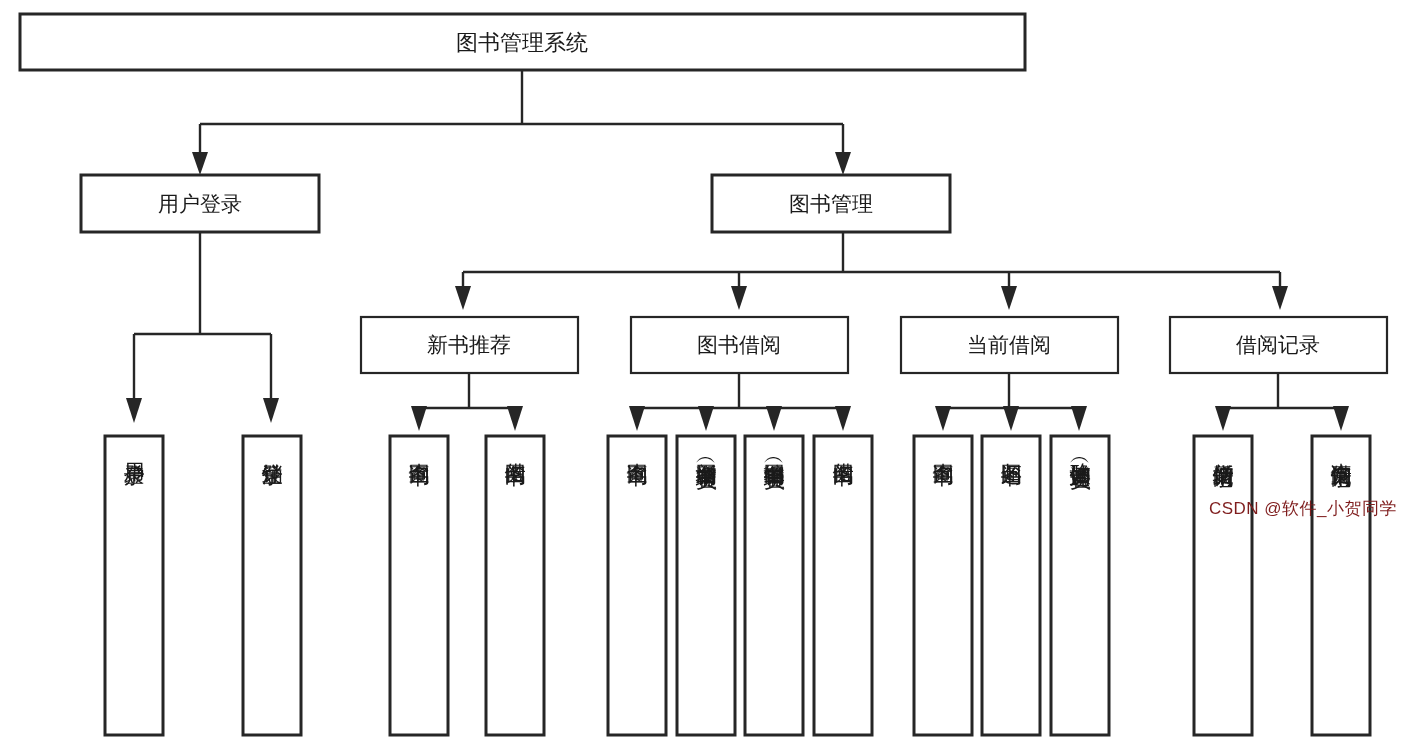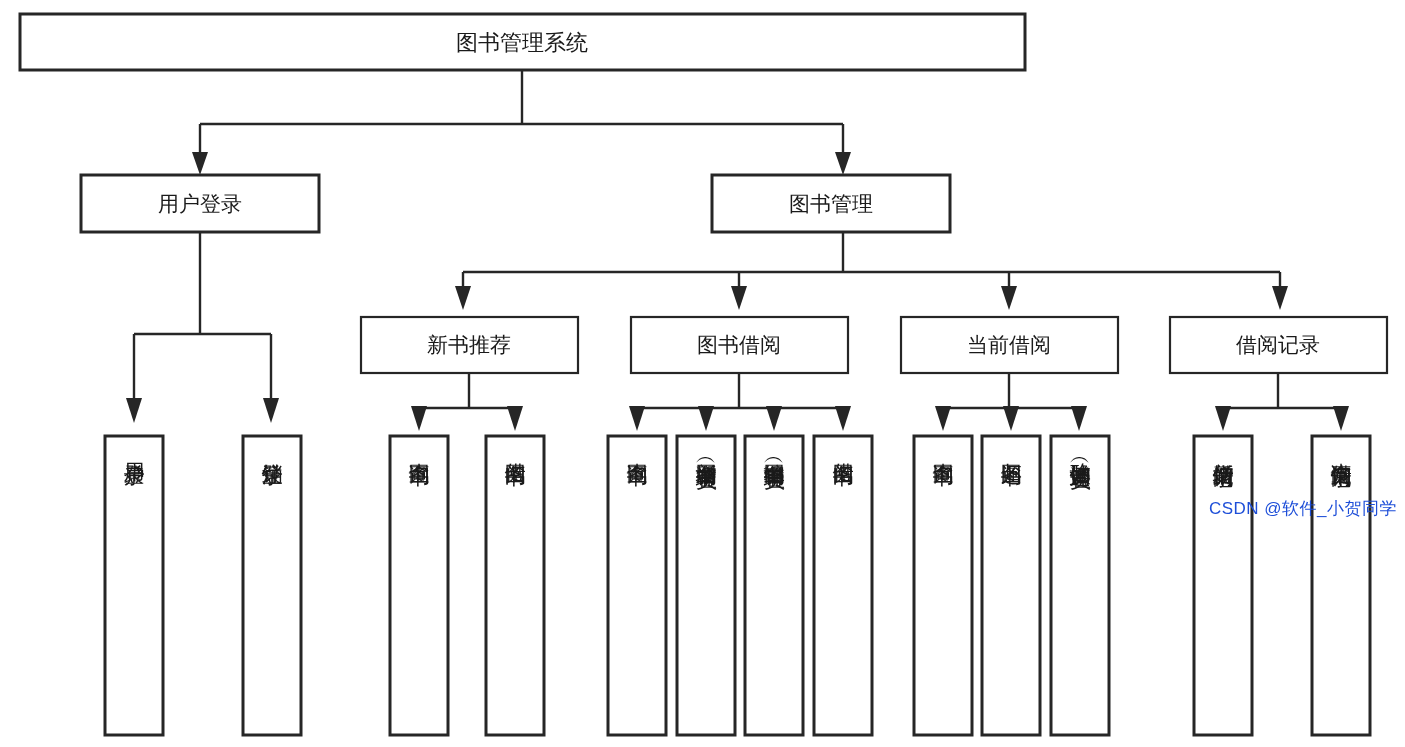--- a/index.html
+++ b/index.html
@@ -72,21 +72,21 @@
     color: #1a1a1a;
     letter-spacing: 1px;
     white-space: nowrap;
   }
   .watermark {
     position: absolute;
     right: 8px;
     bottom: 6px;
     font-family: "Liberation Sans", "DejaVu Sans", sans-serif;
     font-size: 17px;
-    color: #1d4ed8;
+    color: #7f1d1d;
     letter-spacing: 0.5px;
     white-space: nowrap;
   }
 </style>
 </head>
 <body>
 
 <div id="diagram-root">
 
   <svg class="diagram" viewBox="0 0 1405 747">

